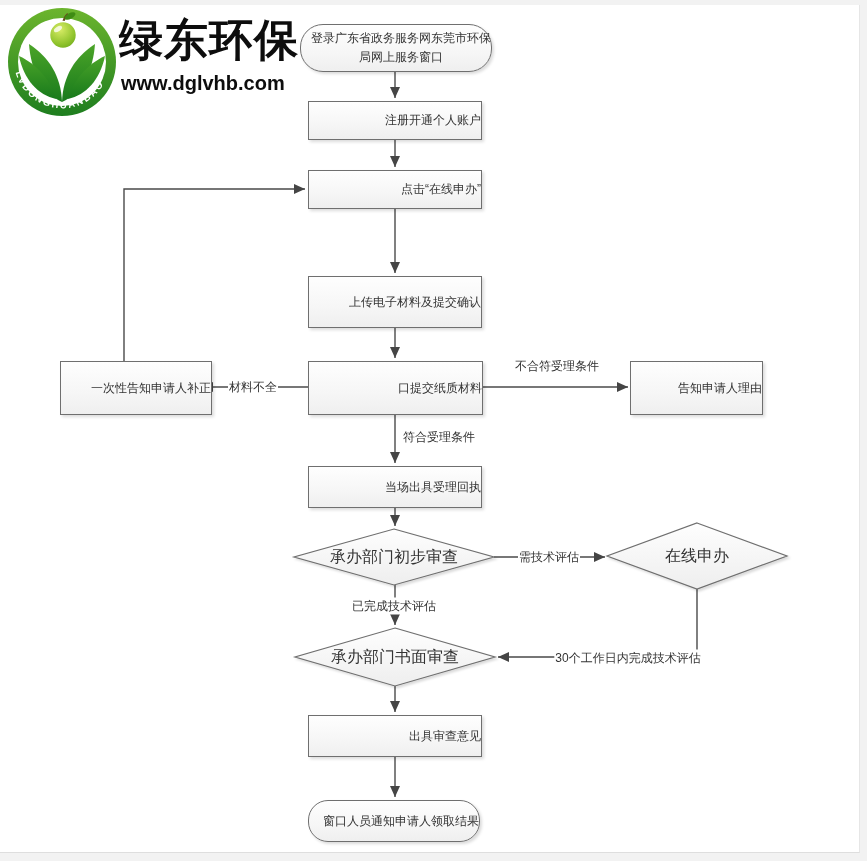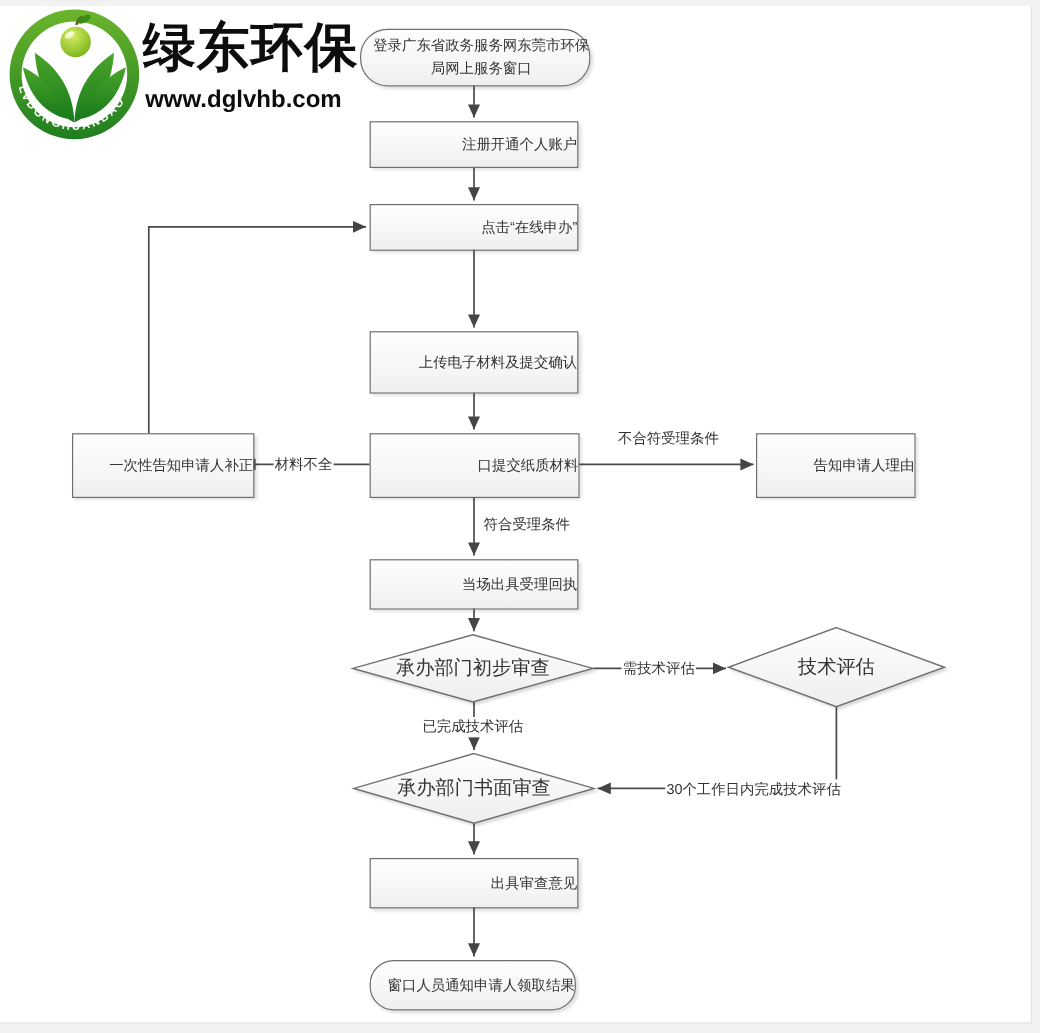--- a/index.html
+++ b/index.html
@@ -163,21 +163,21 @@
 
   <div class="node" style="left:308px;top:466px;width:172px;height:40px;">
     <span>当场出具受理回执</span>
   </div>
 
   <div class="diamond-text" style="left:294px;top:529px;width:200px;height:56px;">
     <span>承办部门初步审查</span>
   </div>
 
   <div class="diamond-text" style="left:607px;top:523px;width:180px;height:66px;">
-    <span>技术评估</span>
+    <span>在线申办</span>
   </div>
 
   <div class="diamond-text" style="left:295px;top:628px;width:200px;height:58px;">
     <span>承办部门书面审查</span>
   </div>
 
   <div class="node" style="left:308px;top:715px;width:172px;height:40px;">
     <span>出具审查意见</span>
   </div>
 

